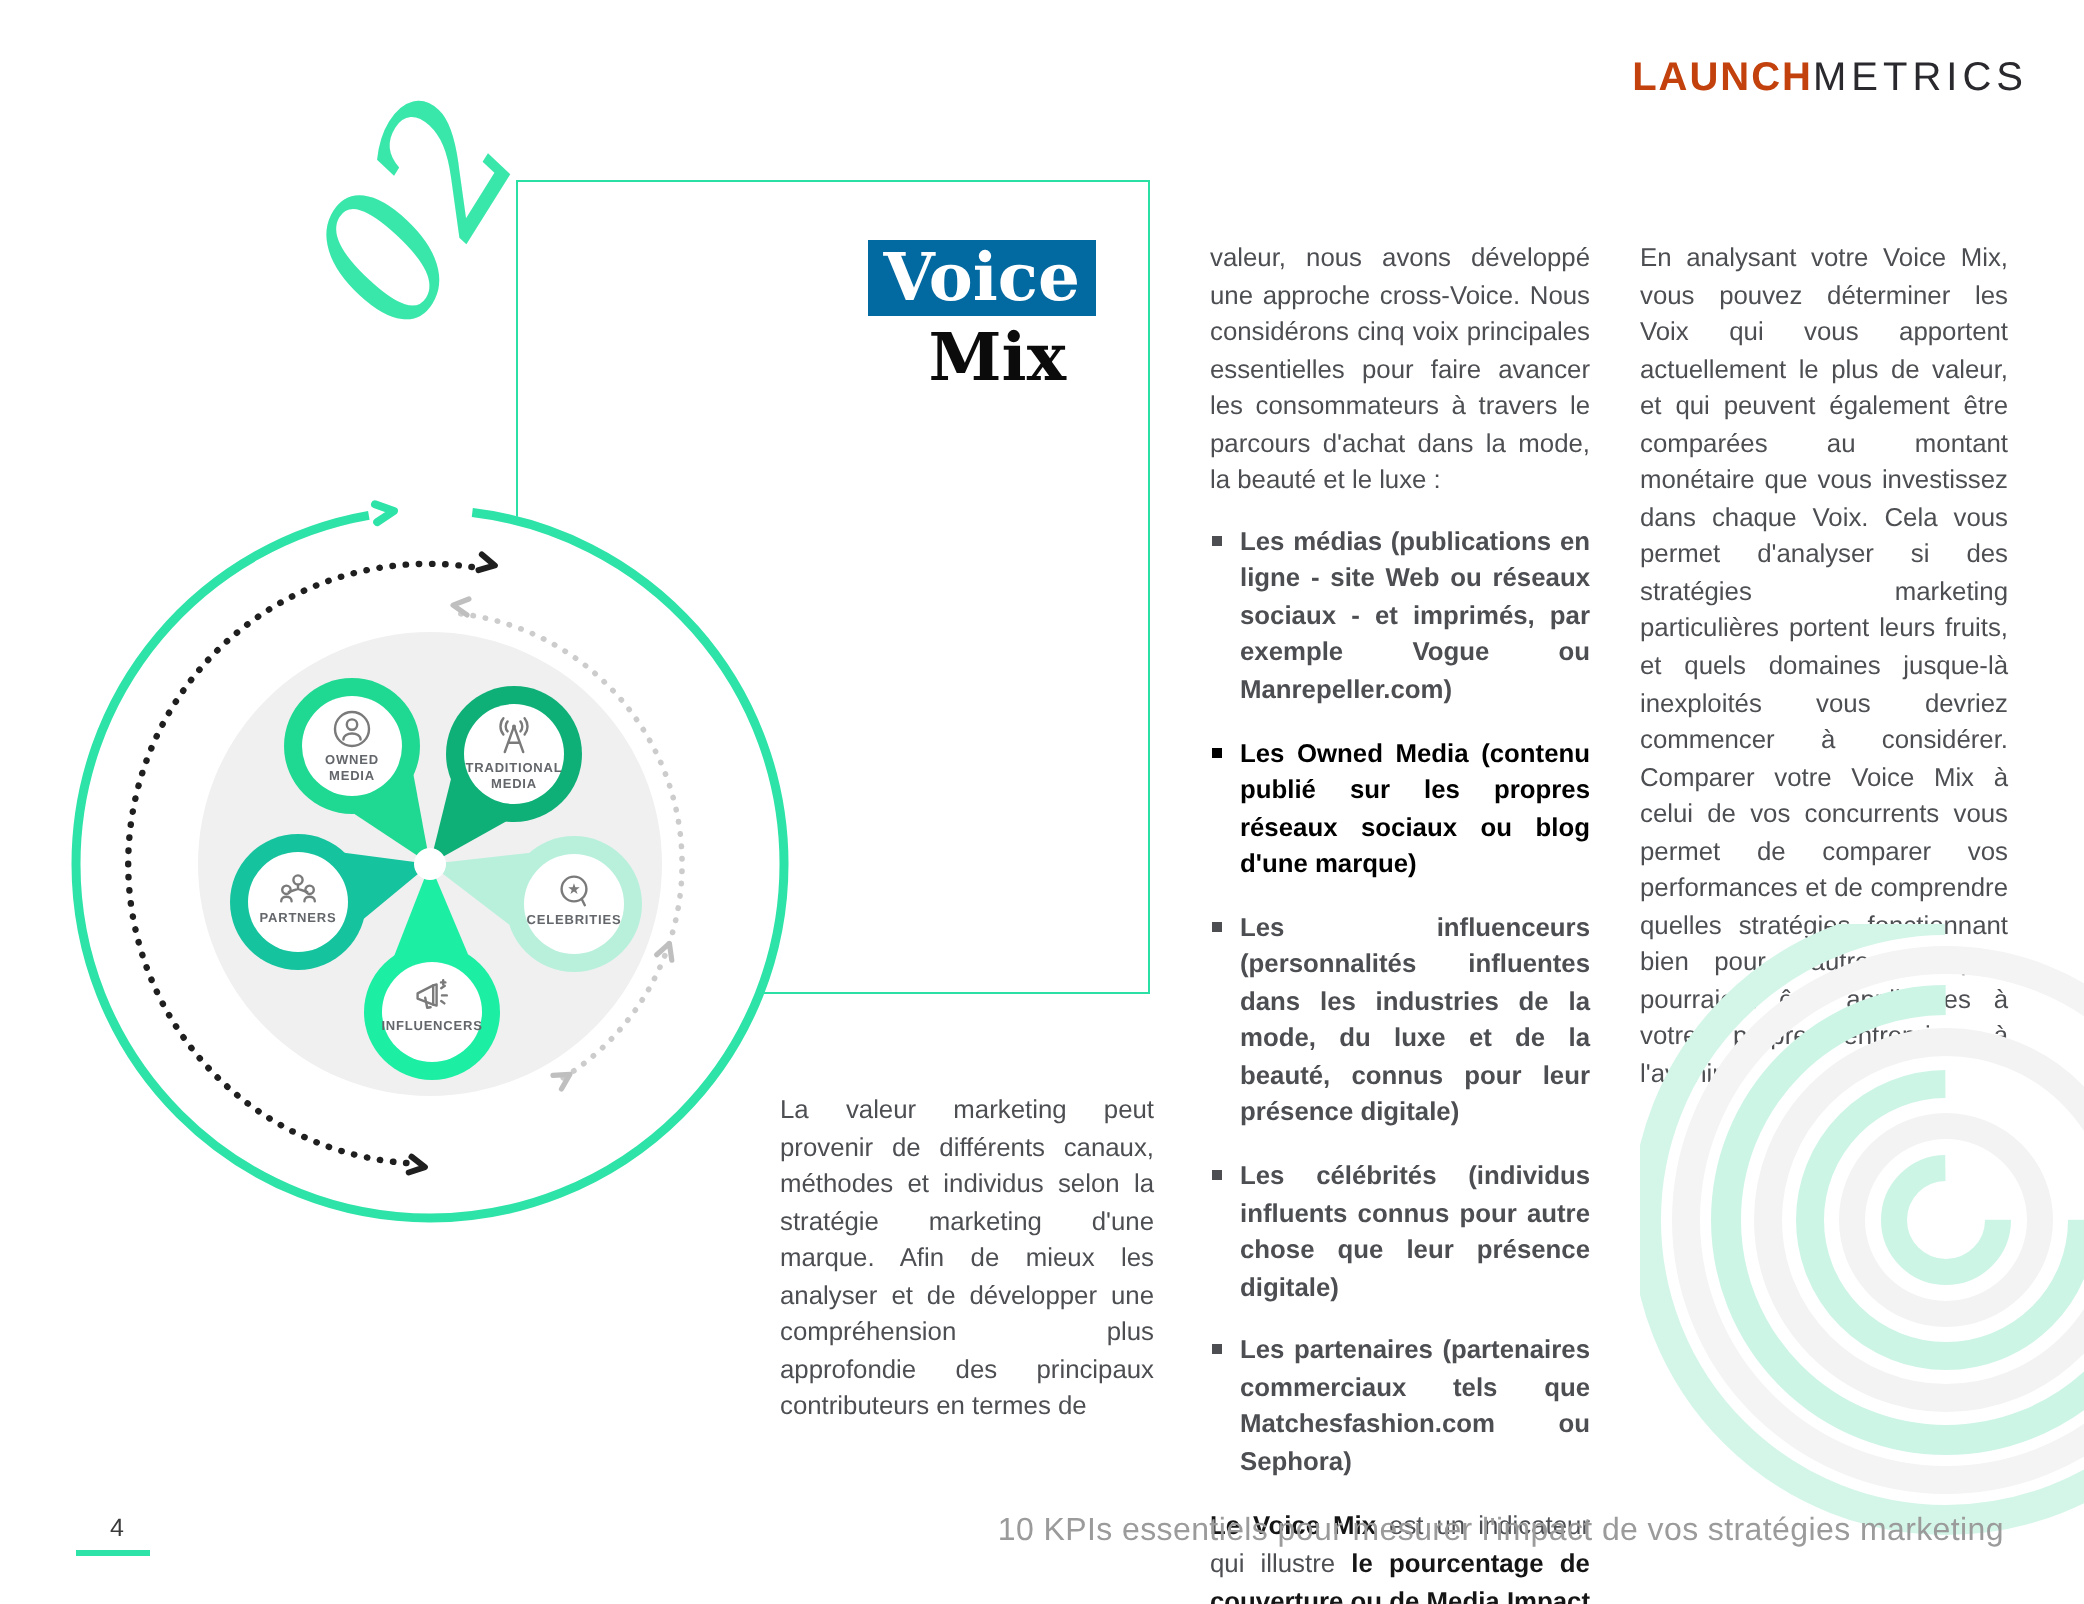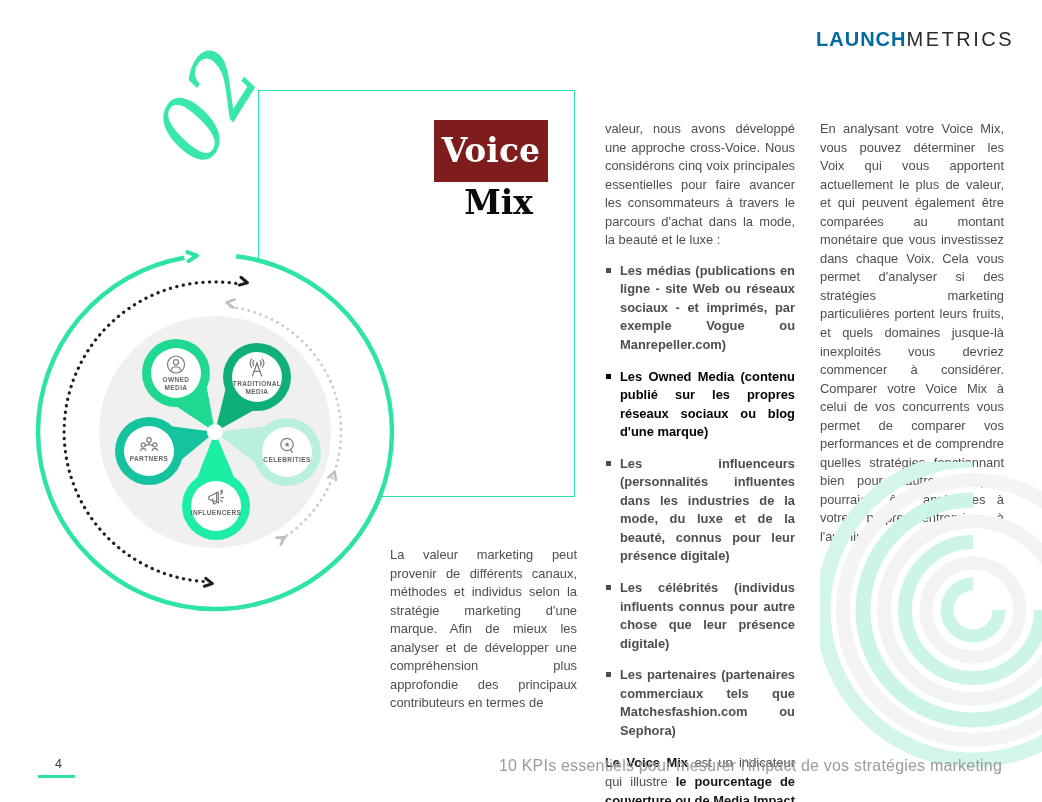--- a/index.html
+++ b/index.html
@@ -4,35 +4,35 @@
 <style>
   * { margin:0; padding:0; box-sizing:border-box; }
   html,body { background:#ffffff; }
   .page {
     position:relative; width:1042px; height:802px; overflow:hidden;
     background:#ffffff; font-family:"Liberation Sans","DejaVu Sans",sans-serif;
     color:#4c4e52;
   }
   
   .logo { position:absolute; top:28px; right:28px; font-size:20px; letter-spacing:1px; white-space:nowrap; }
-  .logo .l1 { color:#0369a1; font-weight:800; }
+  .logo .l1 { color:#c2410c; font-weight:800; }
   .logo .l2 { color:#2a2a2e; font-weight:400; letter-spacing:2.5px; }
   
   .chapter-num {
     position:absolute; left:152px; top:62px;
     font-family:"DejaVu Serif","Liberation Serif",serif;
     font-style:italic; font-size:88px; line-height:1; color:#3ae7ab;
     transform:rotate(-58deg); transform-origin:center center;
   }
   
   .frame-box { position:absolute; left:258px; top:90px; width:317px; height:407px; border:1.5px solid #2be0a4; }
   
   .title-wrap { position:absolute; right:494px; top:120px; text-align:right;
     font-family:"DejaVu Serif","Liberation Serif",serif; font-weight:bold; }
-  .title-voice { display:inline-block; background:#7f1d1d; color:#fff; font-size:33px; line-height:38px; padding:12px 8px; }
+  .title-voice { display:inline-block; background:#0369a1; color:#fff; font-size:33px; line-height:38px; padding:0 8px; }
   .title-mix { color:#0b0b0b; font-size:33px; line-height:38px; margin-top:2px; margin-right:15px; }
   
   .col { position:absolute; font-size:12.9px; line-height:18.55px; text-align:justify; color:#4c4e52; }
   .col-left  { left:390px; top:546px; width:187px; }
   .col-mid   { left:605px; top:120px; width:190px; }
   .col-right { left:820px; top:120px; width:184px; }
   .bullets { list-style:none; margin-top:12px;font-weight:bold; }
   .bullets li { position:relative; padding-left:15px; margin-bottom:13px; }
   .bullets li::before { content:""; position:absolute; left:1px; top:6px; width:5px; height:5px; background:currentColor; }
   .bullets li.hl { color:#000000; }

